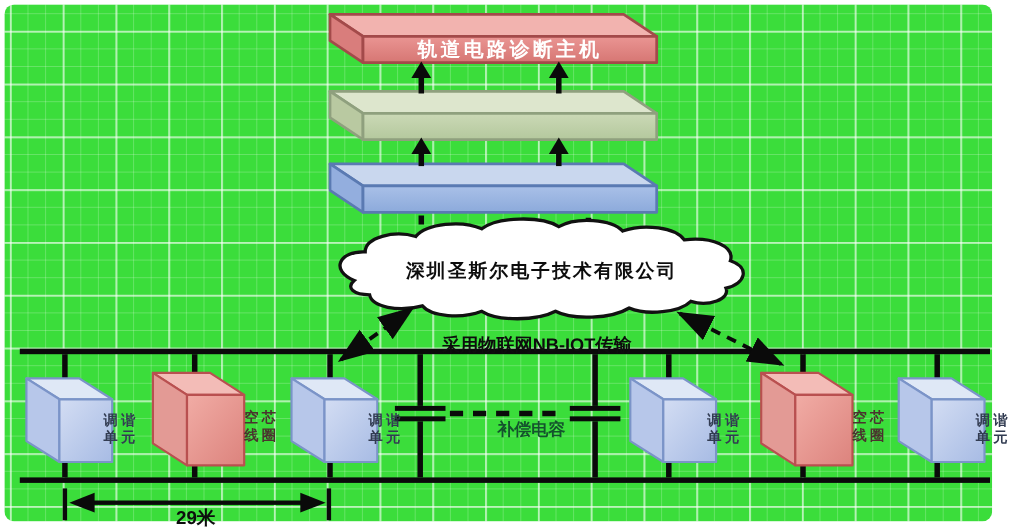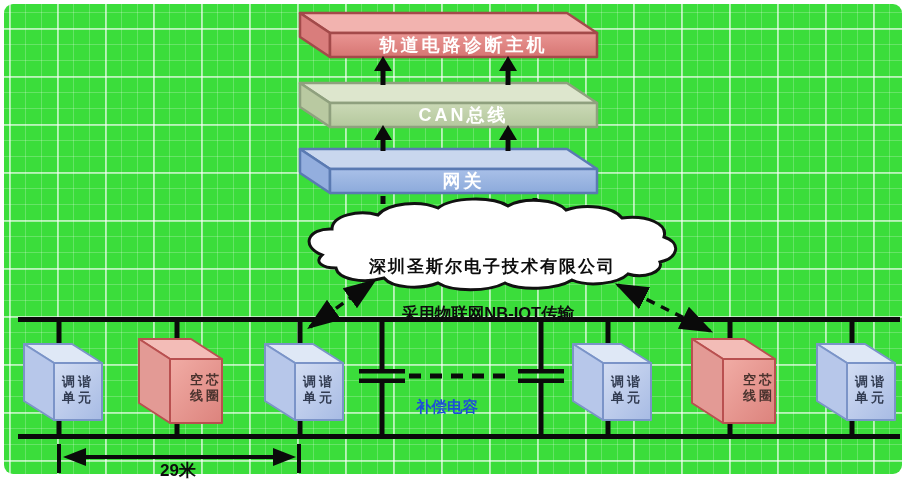--- a/index.html
+++ b/index.html
@@ -21,24 +21,24 @@
     background-position:5px 24px,5px 24px,5px 24px,5px 24px;
   }
   svg.draw{position:absolute;left:0;top:0;width:921px;height:480px;}
   .lbl{position:absolute;text-align:center;color:#111;white-space:nowrap;}
   .slab-lbl{color:#ffffff;font-weight:bold;font-size:18px;letter-spacing:3px;
     width:267px;height:23px;line-height:23px;left:330px;}
   .cloud-lbl{left:300px;width:385px;font-family:"Liberation Serif","DejaVu Serif",serif;
     font-weight:bold;font-size:17px;letter-spacing:2px;color:#0d0d0d;}
   .nbiot-lbl{left:360px;width:256px;font-weight:bold;font-size:16.5px;color:#0d0d0d;margin-top:20px;}
   .unit-lbl{position:absolute;text-align:center;font-weight:bold;font-size:13px;
-    line-height:16px;letter-spacing:3px;}
+    line-height:16px;letter-spacing:3px;margin-left:32px;}
   .unit-lbl.blue{color:#323c52;width:48px;}
   .unit-lbl.red{color:#4a332e;width:52px;text-align:right;}
-  .cap-lbl{left:388px;top:380px;width:118px;font-weight:bold;font-size:15.5px;color:#1d4ed8;margin-top:17px;}
+  .cap-lbl{left:424px;top:380px;width:118px;font-weight:bold;font-size:15.5px;color:#14532d;}
   .dist-lbl{left:138px;top:459px;width:80px;font-weight:bold;font-size:17px;color:#0d0d0d;}
 </style>
 </head>
 <body>
 
 <div class="stage">
   <div class="grid-panel"></div>
 
   <svg class="draw" viewBox="0 0 921 480">
     <defs>
@@ -176,24 +176,22 @@
          C618,284 588,287 572,280 C556,290 520,291 505,283 C488,292 452,292 438,283
          C420,290 392,288 384,278 C362,284 338,279 336,268 C322,268 314,262 322,255 Z"></path>
 
     <g stroke="#0a0a0a" stroke-width="3.5" fill="none">
       <path d="M310,327 L374,281" stroke-dasharray="9 7" marker-start="url(#ahStart)" marker-end="url(#ahEnd)"></path>
       <path d="M618,285 L710,331" stroke-dasharray="9 7" marker-start="url(#ahStart)" marker-end="url(#ahEnd)"></path>
     </g>
   </svg>
 
   <div class="lbl slab-lbl" style="top:34px;">轨道电路诊断主机</div>
-  <div class="lbl slab-lbl" style="top:104px;">CAN总线</div>
-  <div class="lbl slab-lbl" style="top:170px;">网关</div>
-
-  <div class="lbl cloud-lbl" style="top:235px;margin-top:20px;">深圳圣斯尔电子技术有限公司</div>
+
+  <div class="lbl cloud-lbl" style="top:235px;">深圳圣斯尔电子技术有限公司</div>
 
   <div class="lbl nbiot-lbl" style="top:283px;">采用物联网NB-IOT传输</div>
 
   <div class="lbl cap-lbl">补偿电容</div>
   <div class="lbl dist-lbl">29米</div>
 
   <div class="unit-lbl blue" style="left:54px;top:374px;">
     <span>调谐</span><br>
     <span>单元</span>
   </div>

